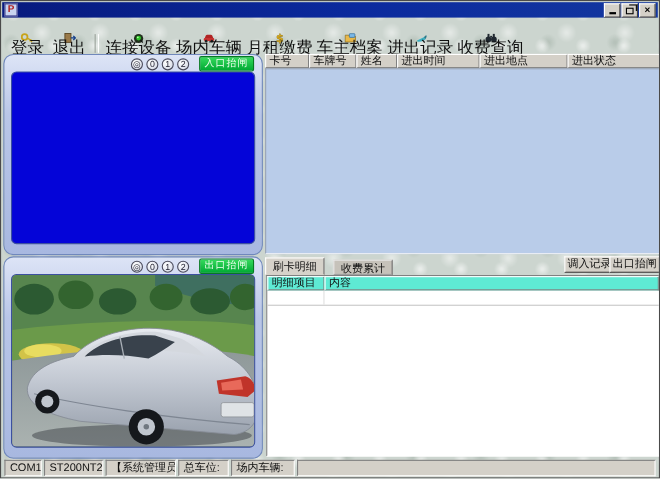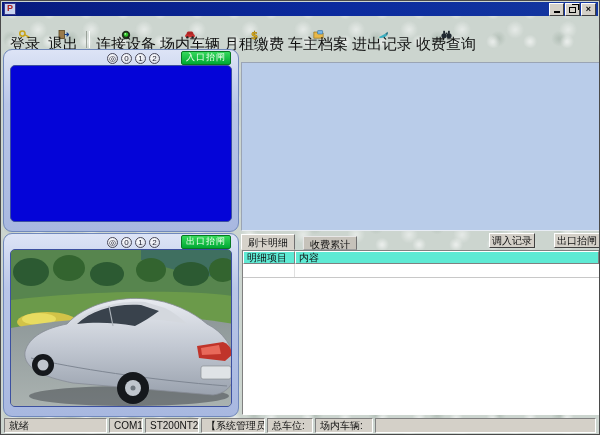--- a/index.html
+++ b/index.html
@@ -40,21 +40,21 @@
   #main{position:absolute;left:0;top:48px;width:600px;height:370px;}
   
   .vpanel{position:absolute;left:2px;width:236px;box-sizing:border-box;
     background:linear-gradient(180deg,#dde4f6 0%,#b9c6e8 30%,#a8b8e0 100%);
     border:1px solid #7088bc;border-radius:9px;padding:1px 6px 6px 6px;}
   #panel-entrance{top:0;height:183px;}
   #panel-exit{top:184px;height:184px;}
   .vpanel-header{height:14px;display:flex;align-items:center;justify-content:flex-end;gap:3px;padding:0 1px;}
   .cam-btn{width:11px;height:11px;border-radius:50%;background:radial-gradient(circle at 35% 30%,#ffffff,#cfd4e2);
     border:1px solid #4a4a5a;font-size:8px;line-height:10px;text-align:center;color:#202030;box-sizing:border-box;}
-  .gate-btn{width:48px;height:12px;margin-left:18px;background:linear-gradient(180deg,#35d95c,#00a934);
+  .gate-btn{width:48px;height:12px;margin-left:6px;background:linear-gradient(180deg,#35d95c,#00a934);
     border:1px solid #067a22;border-radius:2px;color:#f0fff0;font-size:9px;line-height:11px;text-align:center;
     letter-spacing:1px;white-space:nowrap;overflow:hidden;}
   .vscreen{border:1px solid #3c50a0;border-radius:5px;overflow:hidden;background:#0404d8;}
   #screen-entrance{height:155px;}
   #screen-exit{height:156px;background:#7a8a7a;}
   #screen-exit svg{display:block;}
   
   #records-header{position:absolute;left:240px;top:0;width:360px;height:13px;display:flex;}
   .rh-cell{box-sizing:border-box;height:13px;background:#d4d0c8;border:1px solid;border-color:#ffffff #808080 #808080 #ffffff;
     font-size:10px;line-height:11px;padding:0 3px;color:#101010;white-space:nowrap;overflow:hidden;}
@@ -62,21 +62,21 @@
     border:1px solid;border-color:#9aa4b4 #e8ecf4 #e8ecf4 #9aa4b4;box-sizing:border-box;}
   
   #tabs-row{position:absolute;left:240px;top:183px;width:360px;height:18px;}
   .tab{position:absolute;top:2px;height:16px;box-sizing:border-box;font-size:10px;line-height:15px;
     padding:0 6px;color:#101010;white-space:nowrap;text-align:right;}
   #tab-swipe{left:0;background:#d6d2ca;border:1px solid;border-color:#fff #707070 #d6d2ca #fff;z-index:2;}
   #tab-fees{left:62px;top:4px;height:14px;background:#c6c2ba;border:1px solid;border-color:#e8e8e8 #707070 #a0a0a0 #e8e8e8;}
   .rec-btn{position:absolute;top:1px;width:46px;height:15px;background:#d4d0c8;border:1px solid;
     border-color:#ffffff #404040 #404040 #ffffff;font-size:10px;line-height:13px;text-align:center;
     color:#101010;box-sizing:border-box;white-space:nowrap;overflow:hidden;}
-  #btn-load{left:248px;}
+  #btn-load{left:272px;}
   #btn-clear{left:313px;}
   
   #detail-table{position:absolute;left:241px;top:201px;width:358px;height:165px;background:#ffffff;
     border:1px solid;border-color:#808080 #ffffff #ffffff #808080;box-sizing:border-box;}
   #detail-header{display:flex;height:13px;}
   .dh-cell{box-sizing:border-box;height:13px;background:#5eead4;border:1px solid;border-color:#ffffff #808080 #808080 #ffffff;
     font-size:10px;line-height:11px;padding:0 3px;color:#101010;white-space:nowrap;overflow:hidden;}
   #detail-empty-row{display:flex;height:13px;border-bottom:1px solid #c8c8c8;}
   .dr-cell{box-sizing:border-box;height:13px;border-right:1px solid #e0e0e0;}
   
@@ -245,20 +245,28 @@
           <path d="M20 108 C60 118 140 130 216 136" stroke="#7e8692" stroke-width="1" fill="none"></path>
           <circle cx="32" cy="115" r="11" fill="#15181c"></circle>
           <circle cx="32" cy="115" r="5.5" fill="#c0c6ce"></circle>
           <circle cx="122" cy="138" r="16" fill="#15181c"></circle>
           <circle cx="122" cy="138" r="8" fill="#c0c6ce"></circle>
           <circle cx="122" cy="138" r="2.5" fill="#707880"></circle>
         </svg>
       </div>
     </div>
 
+    <div id="records-header">
+      <span class="rh-cell" style="width:40px">卡号</span>
+      <span class="rh-cell" style="width:43px">车牌号</span>
+      <span class="rh-cell" style="width:37px">姓名</span>
+      <span class="rh-cell" style="width:75px">进出时间</span>
+      <span class="rh-cell" style="width:80px">进出地点</span>
+      <span class="rh-cell" style="flex:1">进出状态</span>
+    </div>
     <div id="records-area"></div>
 
     <div id="tabs-row">
       <span class="tab" id="tab-swipe">刷卡明细</span>
       <span class="tab" id="tab-fees">收费累计</span>
       <span class="rec-btn" id="btn-load">调入记录</span>
       <span class="rec-btn" id="btn-clear">出口抬闸</span>
     </div>
 
     <div id="detail-table">
@@ -267,21 +275,20 @@
         <span class="dh-cell" style="flex:1">内容</span>
       </div>
       <div id="detail-empty-row">
         <span class="dr-cell" style="width:52px"></span>
         <span class="dr-cell" style="flex:1;border-right:none"></span>
       </div>
     </div>
   </div>
 
   <div id="statusbar">
-    <span class="sb-seg" style="width:103px">就绪</span>
     <span class="sb-seg" style="width:34px">COM1</span>
     <span class="sb-seg" style="width:54px">ST200NT2</span>
     <span class="sb-seg" style="width:64px">【系统管理员】</span>
     <span class="sb-seg" style="width:46px">总车位:</span>
     <span class="sb-seg" style="width:58px">场内车辆:</span>
     <span class="sb-seg" style="flex:1"></span>
   </div>
 
 </div>
 

